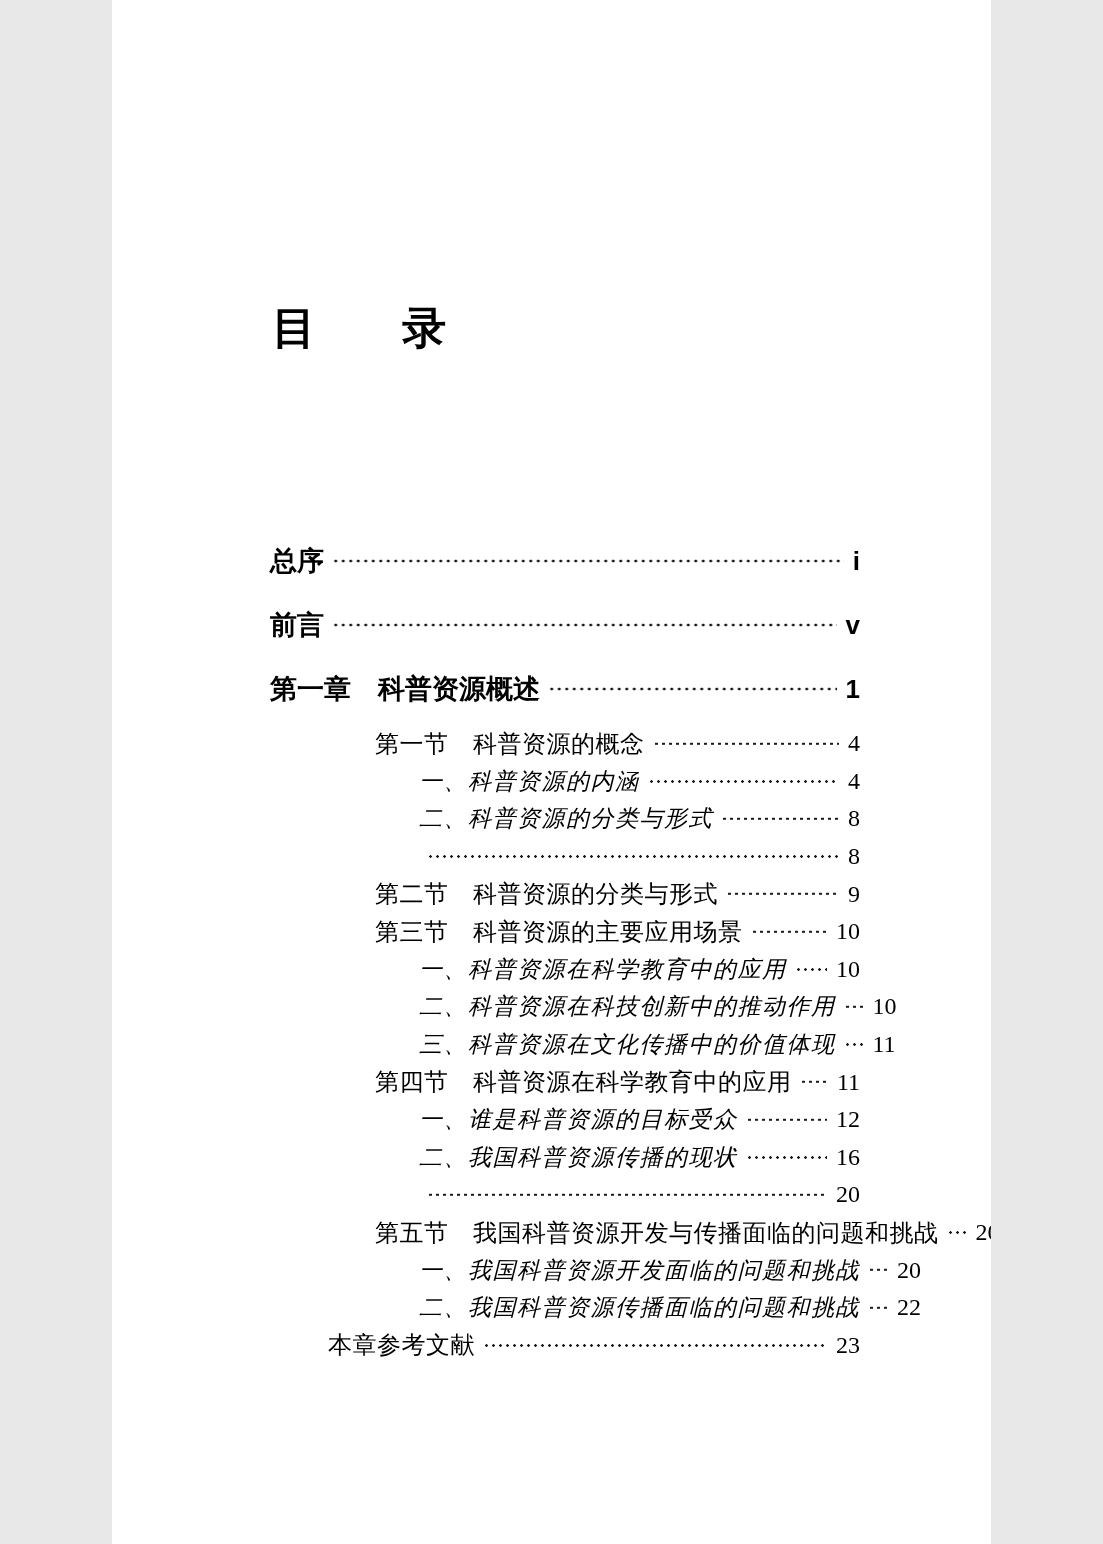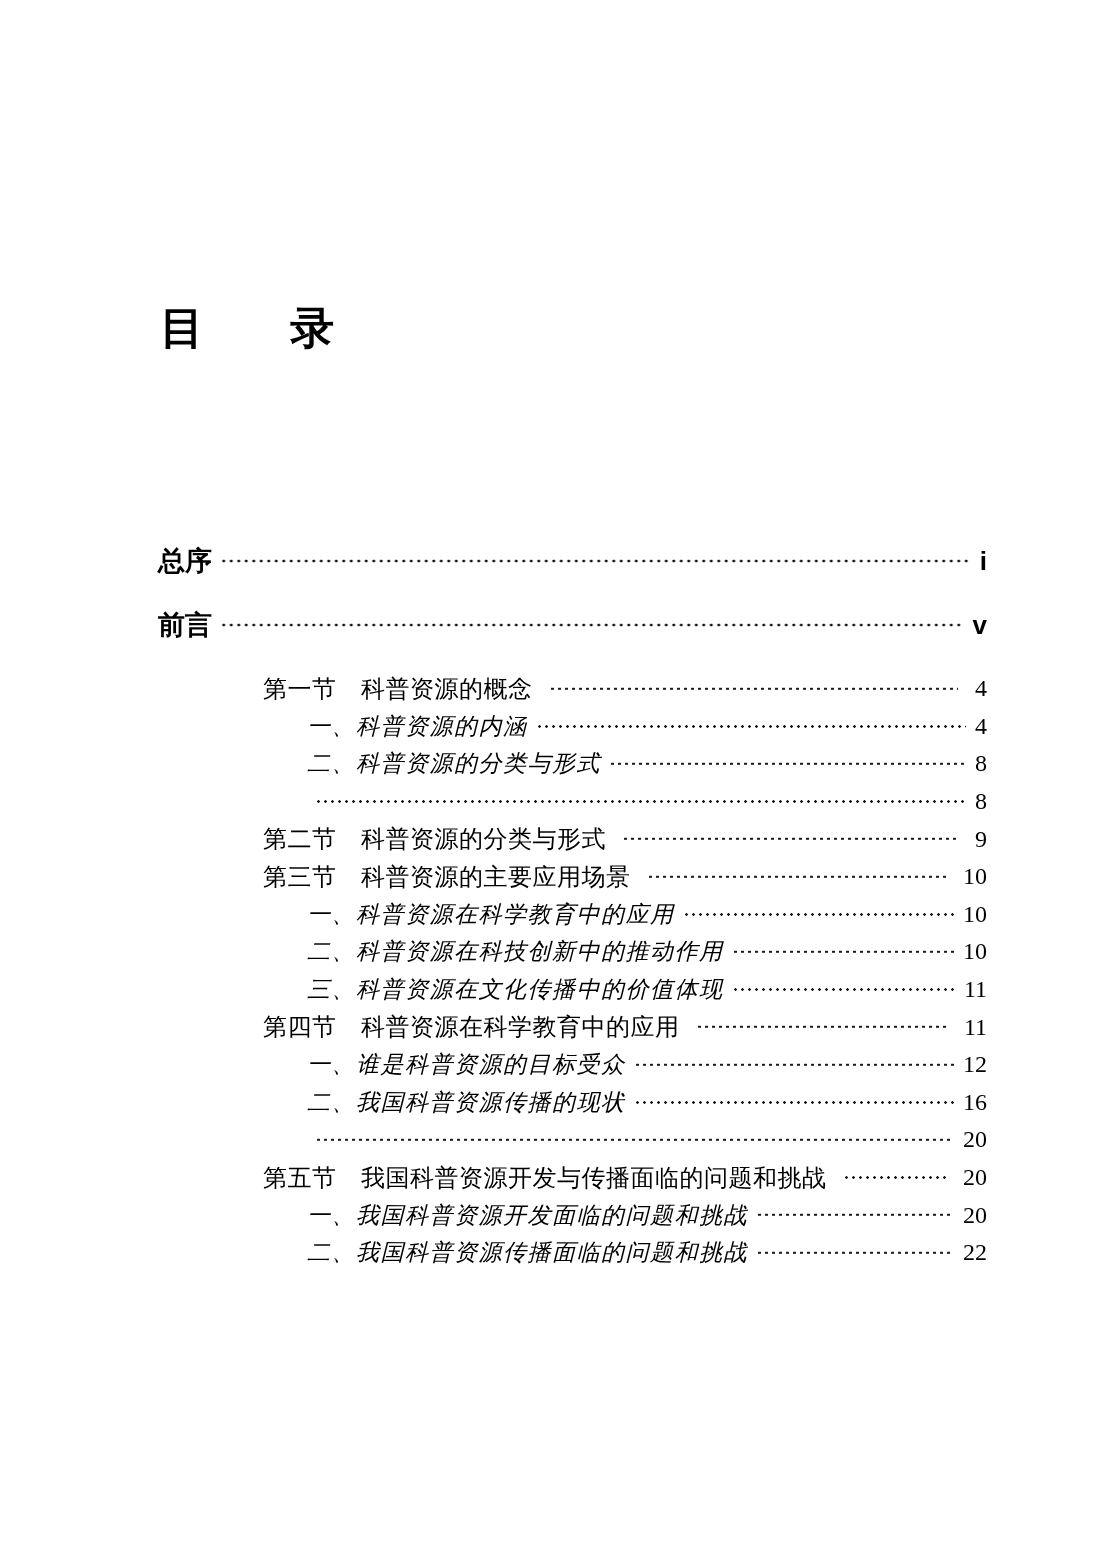--- a/index.html
+++ b/index.html
@@ -1,18 +1,18 @@
 <!DOCTYPE html>
 <html><head>
 <meta charset="utf-8">
 <style>
   html, body { margin: 0; padding: 0; background: #e8e8e8; }
   .page {
     position: relative;
-    width: 1103px;
+    width: 879px;
     height: 1544px;
     background: #ffffff;
     margin: 0 auto;
     overflow: hidden;
     color: #000;
   }
   .title {
     position: absolute;
     left: 160px;
     top: 303px;
@@ -22,21 +22,21 @@
     font-size: 44px;
     line-height: 1.15;
     color: #000;
     word-spacing: 72px;
     letter-spacing: 1px;
   }
   .toc {
     position: absolute;
     top: 542px;
     left: 0;
-    right: 116px;
+    right: 131px;
   }
   .row {
     display: flex;
     align-items: center;
     height: 37.6px;
     white-space: nowrap;
   }
   .row .label { white-space: nowrap; }
   .row .leader {
     flex: 1 1 auto;
@@ -72,21 +72,20 @@
   .row.front .leader, .row.chapter .leader {
     background-image: radial-gradient(circle, #111111 1.3px, rgba(0,0,0,0) 1.65px);
     background-size: 7.5px 100%;
   }
   
   .row.section {
     padding-left: 263px;
     font-family: "Liberation Serif", "DejaVu Serif", serif;
     font-size: 24px;
     letter-spacing: 0.5px;
-    gap: 8px;
   }
   
   .row.sub {
     padding-left: 307px;
     font-family: "Liberation Serif", "DejaVu Serif", serif;
     font-style: italic;
     font-size: 23px;
     letter-spacing: 1.5px;
     text-align: center;
   }
@@ -107,20 +106,25 @@
       <div class="row front">
     <span class="label">总序</span>
     <span class="leader"></span>
     <span class="num">i</span>
   </div>
       <div class="row front">
     <span class="label">前言</span>
     <span class="leader"></span>
     <span class="num">v</span>
   </div>
+      <div class="row chapter">
+    <span class="label">第一章　科普资源概述</span>
+    <span class="leader"></span>
+    <span class="num">1</span>
+  </div>
       <div class="row section">
     <span class="label">第一节　科普资源的概念</span>
     <span class="leader"></span>
     <span class="num">4</span>
   </div>
       <div class="row sub">
     <span class="label">一、科普资源的内涵</span>
     <span class="leader"></span>
     <span class="num">4</span>
   </div>
@@ -184,15 +188,20 @@
   </div>
       <div class="row sub">
     <span class="label">一、我国科普资源开发面临的问题和挑战</span>
     <span class="leader"></span>
     <span class="num">20</span>
   </div>
       <div class="row sub">
     <span class="label">二、我国科普资源传播面临的问题和挑战</span>
     <span class="leader"></span>
     <span class="num">22</span>
+  </div>
+      <div class="row ref">
+    <span class="label">本章参考文献</span>
+    <span class="leader"></span>
+    <span class="num">23</span>
   </div>
     </div>
 </div>
 
 </body></html>

